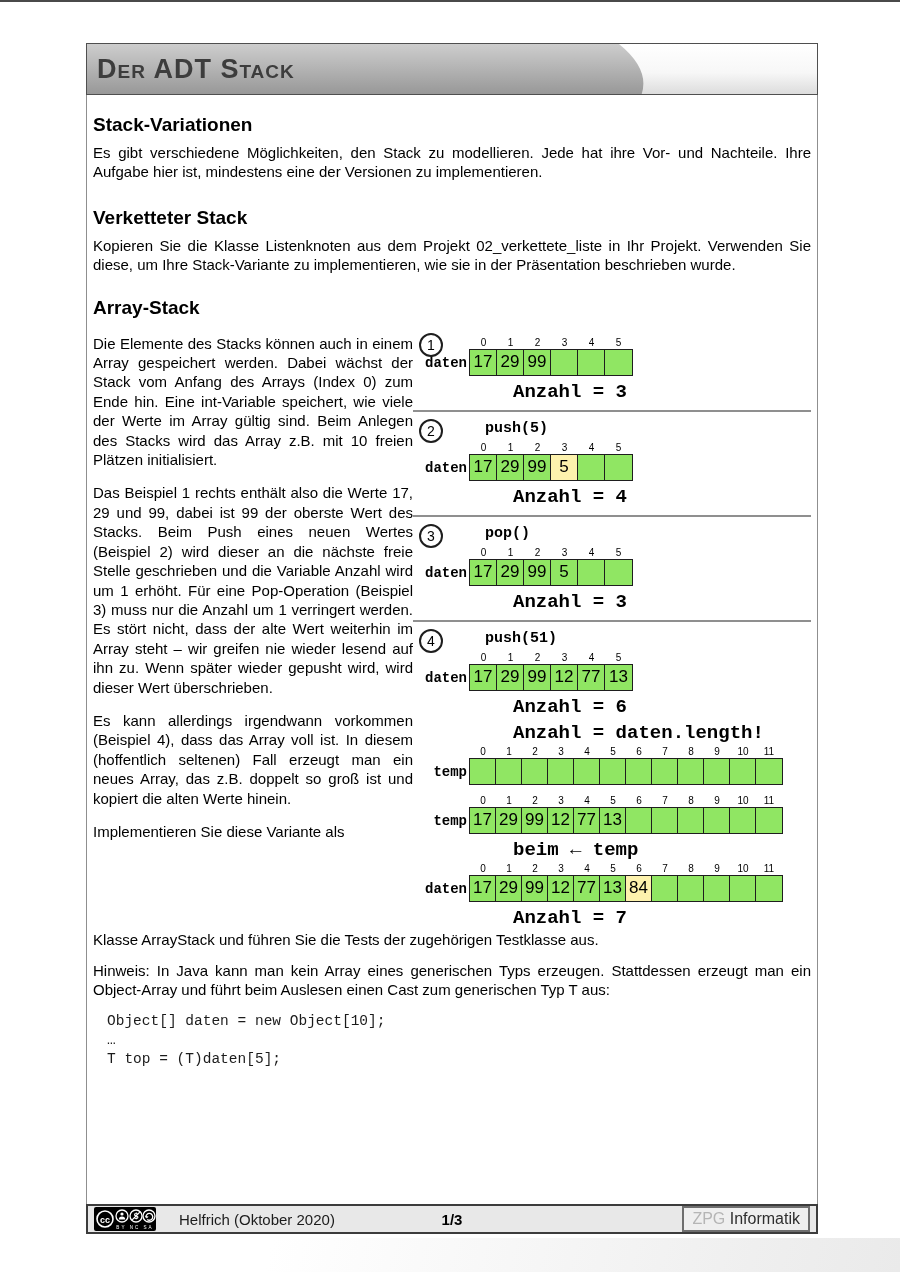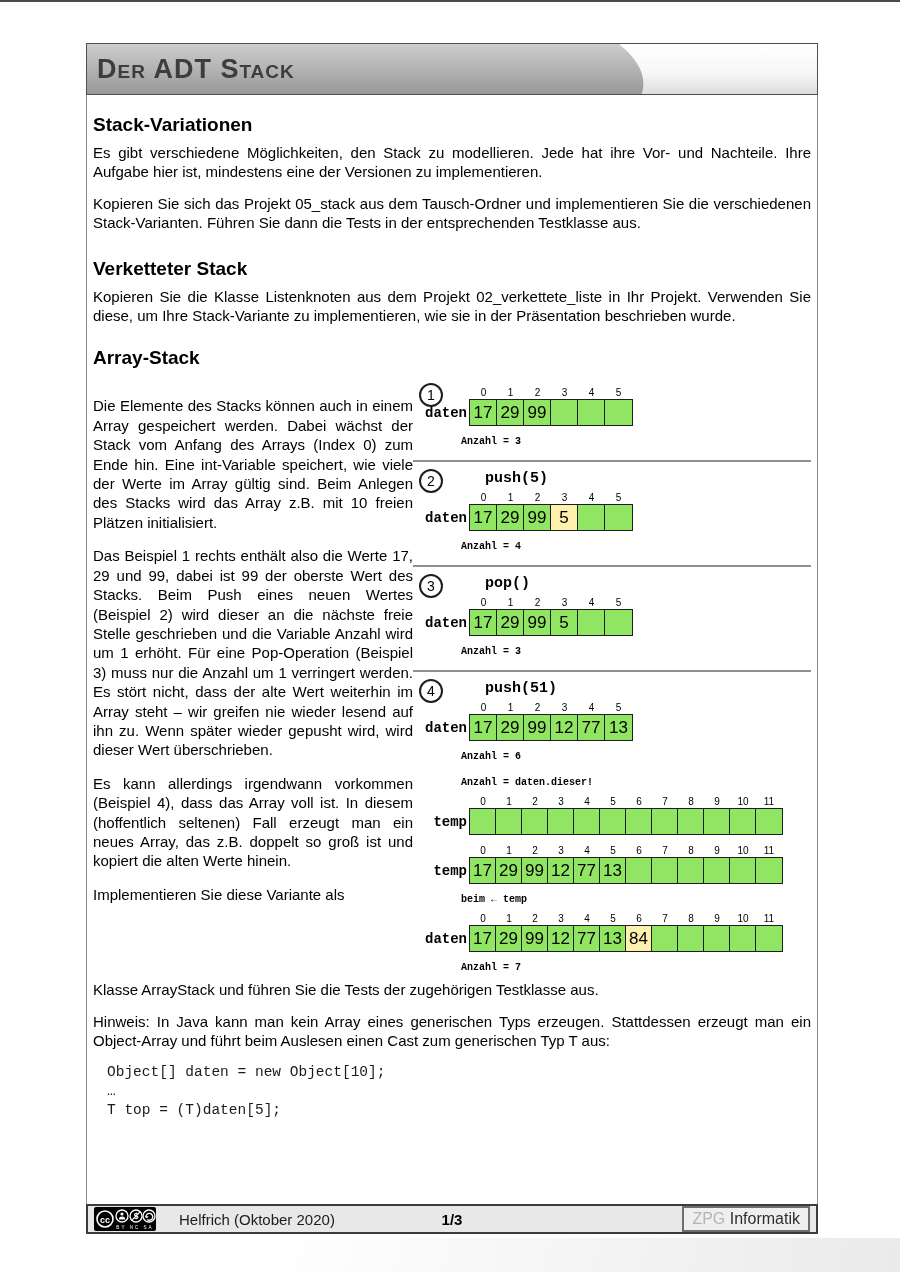--- a/index.html
+++ b/index.html
@@ -24,32 +24,32 @@
   h2.sec { font-size:19px; font-weight:700; line-height:24px; }
   .h-var { margin-top:18px; }
   .h-ver { margin-top:24px; }
   .h-arr { margin-top:21px; }
   p.body { font-size:15px; line-height:19.4px; text-align:justify; margin-top:12px; }
   p.body.first { margin-top:6px; }
 
   
   .cols { display:flex; justify-content:space-between; margin-top:14px; }
   .col-left { width:320px; }
-  .col-left p.body { margin-top:12px; }
+  .col-left p.body { margin-top:0; }
   .col-left p.body + p.body { margin-top:14px; }
   .col-right { width:398px; }
 
   
   .example { position:relative; padding-left:0; }
   .circle { position:absolute; left:6px; top:1px; width:24px; height:24px;
     border:2px solid #1e1e1e; border-radius:50%; display:flex; align-items:center;
     justify-content:center; font-size:14px; }
   .mono-b { font-family:"Liberation Mono", monospace; font-weight:700; }
   .op { font-size:15px; margin-left:72px; line-height:20px; padding-top:1px; }
-  .caption { font-size:10px; margin-left:48px; line-height:20px; margin-top:6px; }
+  .caption { font-size:19px; margin-left:100px; line-height:20px; margin-top:6px; }
   .arr-line { display:flex; margin-top:2px; }
   .arr-line + .arr-line { margin-top:9px; }
   .arr-label { width:56px; text-align:right; align-self:flex-end;
     padding:0 2px 5px 0; font-size:14px; }
   .cells-col { display:flex; flex-direction:column; }
   .indices { display:flex; padding-left:1px; }
   .idx { text-align:center; font-size:10px; height:13px; line-height:13px; }
   .cells { display:flex; border:1px solid #1e1e1e; width:max-content; }
   .cell { height:25px; display:flex; align-items:center; justify-content:center;
     font-size:17px; border-right:1px solid #1e1e1e; }
@@ -93,21 +93,20 @@
         </linearGradient>
       </defs>
       <path d="M14,0 Q46,26 36,52 L212,52 L212,0 Z" fill="url(#swg)"></path>
     </svg>
   </div>
 
   <div class="content">
 
     <h2 class="sec h-var">Stack-Variationen</h2>
     <p class="body first">Es gibt verschiedene Möglichkeiten, den Stack zu modellieren. Jede hat ihre Vor- und Nachteile. Ihre Aufgabe hier ist, mindestens eine der Versionen zu implementieren.</p>
-    <p class="body">Kopieren Sie sich das Projekt 05_stack aus dem Tausch-Ordner und implementieren Sie die verschiedenen Stack-Varianten. Führen Sie dann die Tests in der entsprechenden Testklasse aus.</p>
 
     <h2 class="sec h-ver">Verketteter Stack</h2>
     <p class="body first">Kopieren Sie die Klasse Listenknoten aus dem Projekt 02_verkettete_liste in Ihr Projekt. Verwenden Sie diese, um Ihre Stack-Variante zu implementieren, wie sie in der Präsentation beschrieben wurde.</p>
 
     <h2 class="sec h-arr">Array-Stack</h2>
 
     <div class="cols">
       <div class="col-left">
         <p class="body">Die Elemente des Stacks können auch in einem Array gespeichert werden. Dabei wächst der Stack vom Anfang des Arrays (Index 0) zum Ende hin. Eine int-Variable speichert, wie viele der Werte im Array gültig sind. Beim Anlegen des Stacks wird das Array z.B. mit 10 freien Plätzen initialisiert.</p>
         <p class="body">Das Beispiel 1 rechts enthält also die Werte 17, 29 und 99, dabei ist 99 der oberste Wert des Stacks. Beim Push eines neuen Wertes (Beispiel 2) wird dieser an die nächste freie Stelle geschrieben und die Variable Anzahl wird um 1 erhöht. Für eine Pop-Operation (Beispiel 3) muss nur die Anzahl um 1 verringert werden. Es stört nicht, dass der alte Wert weiterhin im Array steht – wir greifen nie wieder lesend auf ihn zu. Wenn später wieder gepusht wird, wird dieser Wert überschrieben.</p>
@@ -213,21 +212,21 @@
                   <span class="cell" style="width: 27px; background: rgb(144, 230, 99);">17</span>
                   <span class="cell" style="width: 27px; background: rgb(144, 230, 99);">29</span>
                   <span class="cell" style="width: 27px; background: rgb(144, 230, 99);">99</span>
                   <span class="cell" style="width: 27px; background: rgb(144, 230, 99);">12</span>
                   <span class="cell" style="width: 27px; background: rgb(144, 230, 99);">77</span>
                   <span class="cell" style="width: 27px; background: rgb(144, 230, 99);">13</span>
                 </span>
               </span>
             </div>
             <div class="caption mono-b">Anzahl = 6</div>
-            <div class="caption mono-b">Anzahl = daten.dieser!</div>
+            <div class="caption mono-b">Anzahl = daten.length!</div>
             <div class="arr-line">
               <span class="arr-label mono-b">temp</span>
               <span class="cells-col">
                 <span class="indices">
                   <span class="idx" style="width: 26px;">0</span>
                   <span class="idx" style="width: 26px;">1</span>
                   <span class="idx" style="width: 26px;">2</span>
                   <span class="idx" style="width: 26px;">3</span>
                   <span class="idx" style="width: 26px;">4</span>
                   <span class="idx" style="width: 26px;">5</span>

